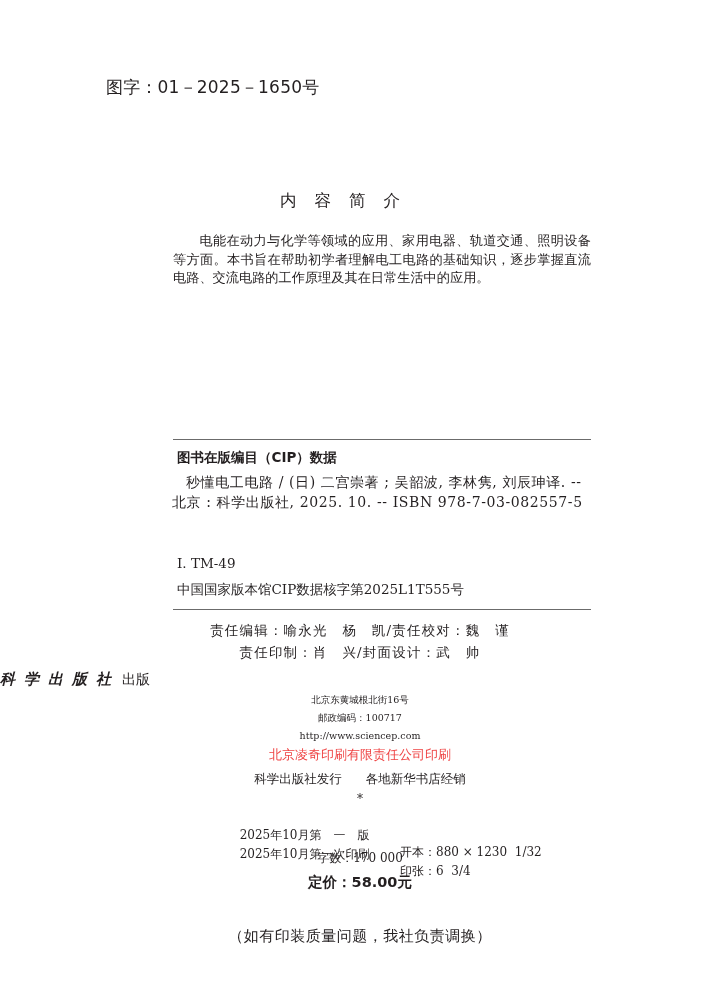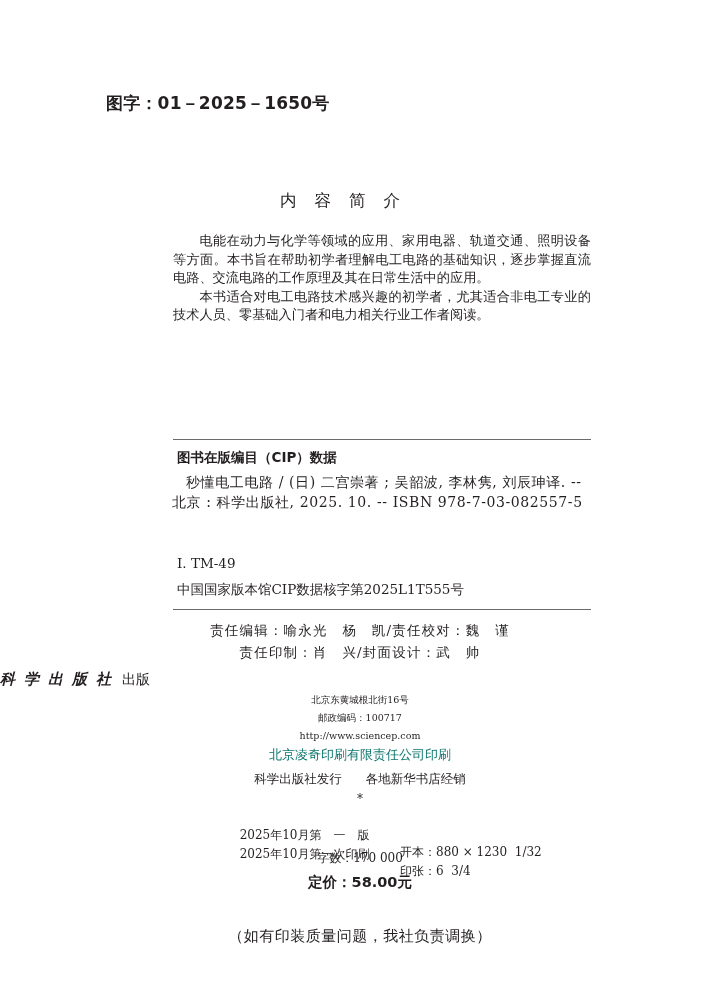--- a/index.html
+++ b/index.html
@@ -4,21 +4,21 @@
   <style>
     html, body { margin: 0; padding: 0; background: #ffffff; }
     body {
       width: 720px; height: 1000px; position: relative; overflow: hidden;
       color: #231f20;
       font-family: "DejaVu Serif", "Liberation Serif", serif;
     }
     .abs { position: absolute; }
     .sans { font-family: "DejaVu Sans", "Liberation Sans", sans-serif; }
 
-    #pub-number { left: 106px; top: 92px; font-size: 17px; font-weight: bold; letter-spacing: 0.2px; }
+    #pub-number { left: 106px; top: 76px; font-size: 17px; font-weight: normal; letter-spacing: 0.2px; }
 
     #summary-title { left: 0; width: 680px; top: 190px; text-align: center; font-size: 16.5px; letter-spacing: 18px; text-indent: 18px; }
 
     #summary { left: 173px; width: 418px; top: 232px; font-size: 13.2px; line-height: 18.5px; text-align: justify; }
     #summary p { margin: 0; text-indent: 2em; }
 
     .rule { left: 173px; width: 418px; height: 0; border-top: 1.5px solid #6b6b6b; }
     #rule-top { top: 439px; }
     #rule-bottom { top: 609px; }
 
@@ -34,21 +34,21 @@
 
     #publisher-line { left: 0; width: 720px; top: 670px; text-align: left; font-size: 14px; }
     #publisher-line .calli { font-size: 15px; font-weight: bold; font-style: italic; letter-spacing: 9px; }
     #publisher-line .plain { font-size: 14px; margin-left: 2px; }
 
     .small-center { left: 0; width: 720px; text-align: center; font-size: 9.5px; }
     #address { top: 694px; }
     #postcode { top: 712px; }
     #url { top: 730px; }
 
-    #printer { left: 0; width: 720px; top: 746px; text-align: center; font-size: 13px; color: #0f766e; }
+    #printer { left: 0; width: 720px; top: 746px; text-align: center; font-size: 13px; color: #ef4444; }
     #distribution { left: 0; width: 720px; top: 771px; text-align: center; font-size: 12.5px; word-spacing: 0; }
     #distribution span.gap { display: inline-block; width: 24px; }
     #star { left: 0; width: 720px; top: 792px; text-align: center; font-size: 12px; }
 
     .edition { left: 232px; font-size: 12px; white-space: pre; }
     #edition-1 { top: 813px; }
     #edition-2 { top: 832px; }
     .edition .right { position: absolute; left: 168px; white-space: pre; }
     #word-count { left: 0; width: 720px; top: 850px; text-align: center; font-size: 12px; }
 
@@ -57,21 +57,20 @@
   </style>
 </head>
 <body>
 
 <div class="abs sans" id="pub-number">图字：01－2025－1650号</div>
 
 <div class="abs sans" id="summary-title">内容简介</div>
 
 <div class="abs" id="summary">
   <p>电能在动力与化学等领域的应用、家用电器、轨道交通、照明设备等方面。本书旨在帮助初学者理解电工电路的基础知识，逐步掌握直流电路、交流电路的工作原理及其在日常生活中的应用。</p>
-  <p>本书适合对电工电路技术感兴趣的初学者，尤其适合非电工专业的技术人员、零基础入门者和电力相关行业工作者阅读。</p>
 </div>
 
 <div class="abs rule" id="rule-top"></div>
 
 <div class="abs sans" id="cip-heading">图书在版编目（CIP）数据</div>
 <div class="abs" id="cip-body"><span class="indent"></span><span>秒懂电工电路 / (日) 二宫崇著 ; 吴韶波, 李林隽, 刘辰珅译. -- 北京 : 科学出版社, 2025. 10. -- ISBN 978-7-03-082557-5</span></div>
 <div class="abs" id="cip-class">Ⅰ. TM-49</div>
 <div class="abs" id="cip-number">中国国家版本馆CIP数据核字第2025L1T555号</div>
 
 <div class="abs rule" id="rule-bottom"></div>

